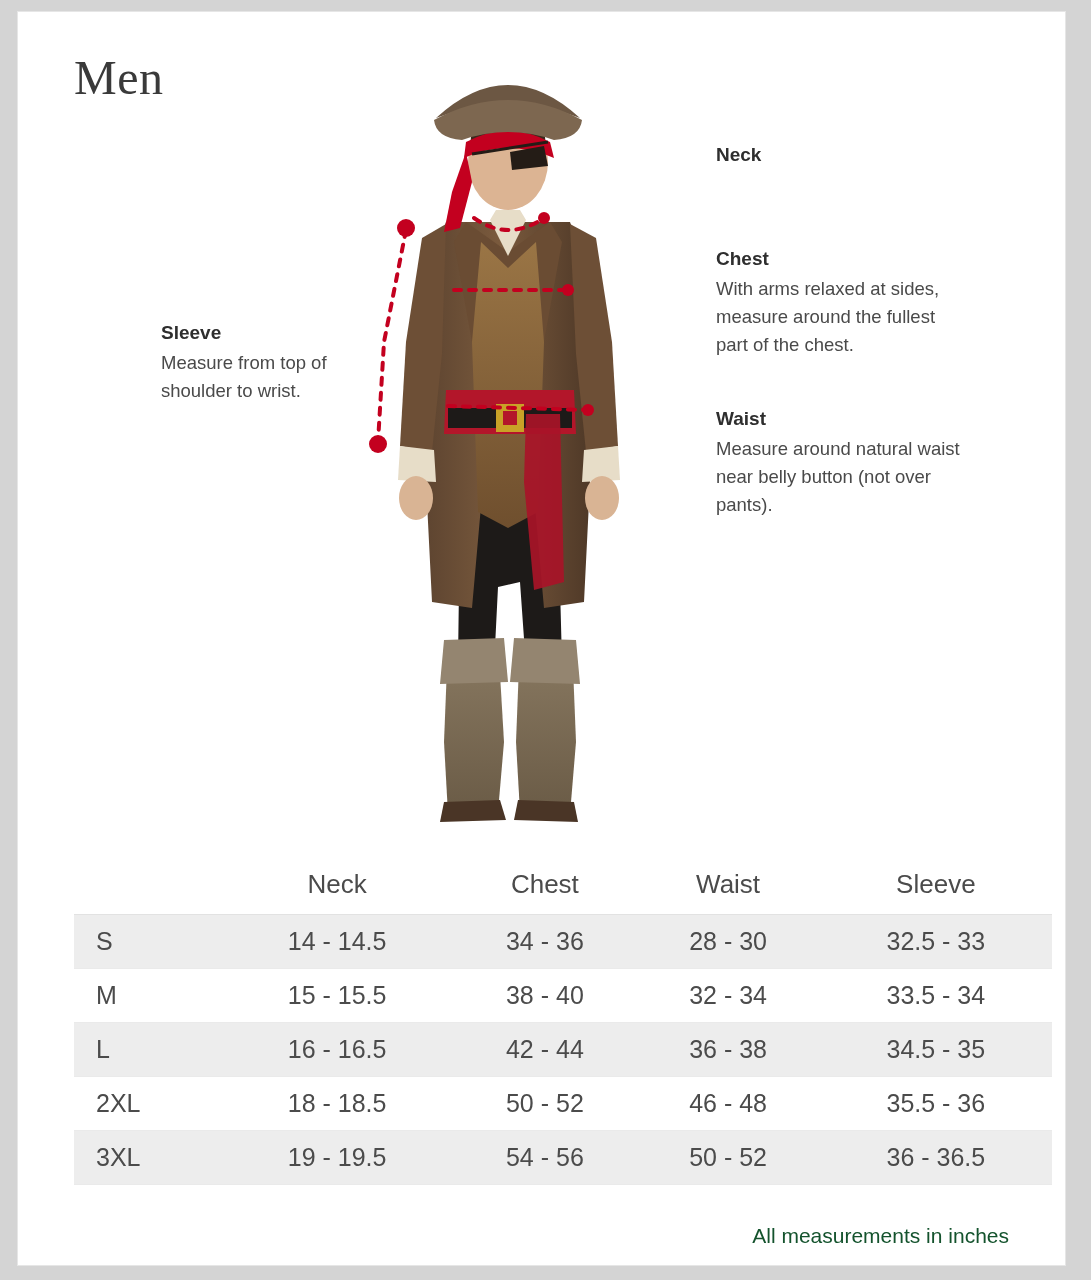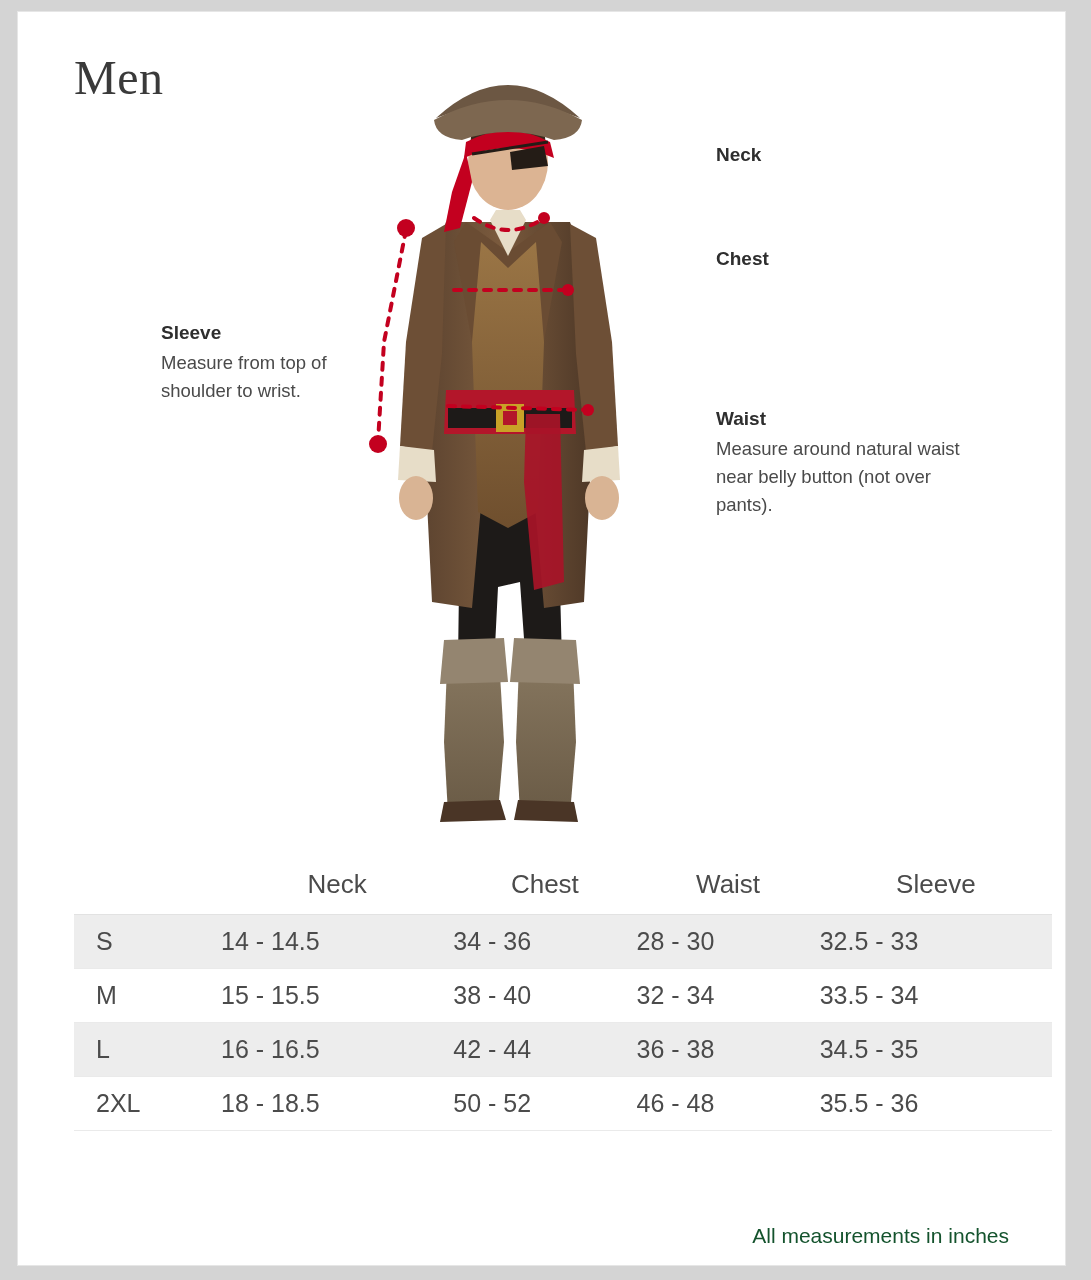--- a/index.html
+++ b/index.html
@@ -81,20 +81,21 @@
     font-size: 26px;
     color: #4b4b4b;
     padding: 14px 0 14px 0;
     text-align: center;
     background: #ffffff;
     border-bottom: 1px solid #e2e2e2;
   }
   #size-table th.sz-col { width: 125px; }
   #size-table td {
     padding: 12px 0;
+    text-align: center;
     border-bottom: 1px solid #eaeaea;
   }
   #size-table td.sz {
     text-align: left;
     padding-left: 22px;
     width: 125px;
   }
   #size-table tbody tr:nth-child(odd) td { background: #ededed; }
   #size-table tbody tr:nth-child(even) td { background: #ffffff; }
 
@@ -192,20 +193,21 @@
       <div class="hd">Sleeve</div>
       <div class="bd">Measure from top of shoulder to wrist.</div>
     </div>
 
     <div class="ann" id="ann-neck">
       <div class="hd">Neck</div>
     </div>
 
     <div class="ann" id="ann-chest">
       <div class="hd">Chest</div>
+      <div class="bd">With arms relaxed at sides, measure around the fullest part of the chest.</div>
     </div>
 
     <div class="ann" id="ann-waist">
       <div class="hd">Waist</div>
       <div class="bd">Measure around natural waist near belly button (not over pants).</div>
     </div>
 
     <table id="size-table">
       <thead>
         <tr>
@@ -238,19 +240,26 @@
           <td>36 - 38</td>
           <td>34.5 - 35</td>
         </tr>
         <tr>
           <td class="sz">2XL</td>
           <td>18 - 18.5</td>
           <td>50 - 52</td>
           <td>46 - 48</td>
           <td>35.5 - 36</td>
         </tr>
+        <tr>
+          <td class="sz">3XL</td>
+          <td>19 - 19.5</td>
+          <td>54 - 56</td>
+          <td>50 - 52</td>
+          <td>36 - 36.5</td>
+        </tr>
       </tbody>
     </table>
 
     <div class="footnote">All measurements in inches</div>
 
   </div>
 </div>
 
 </body></html>

